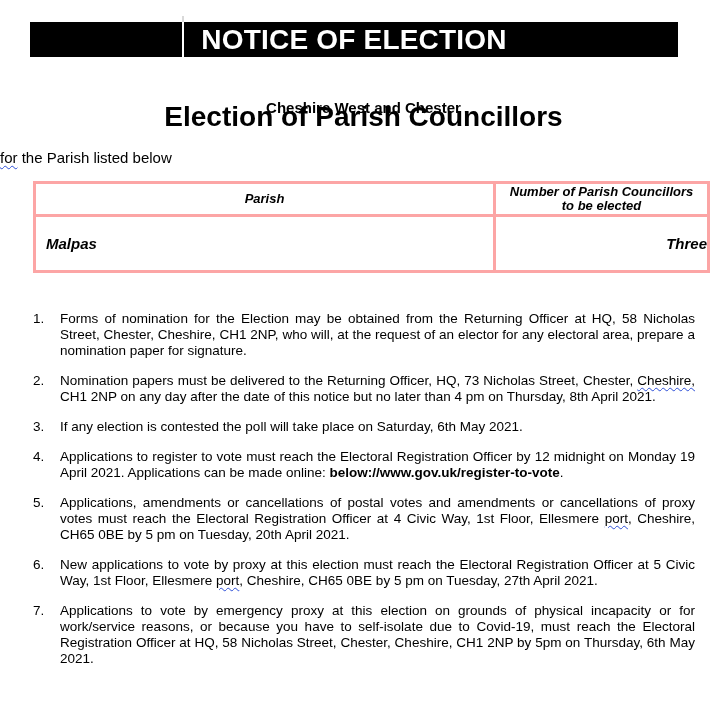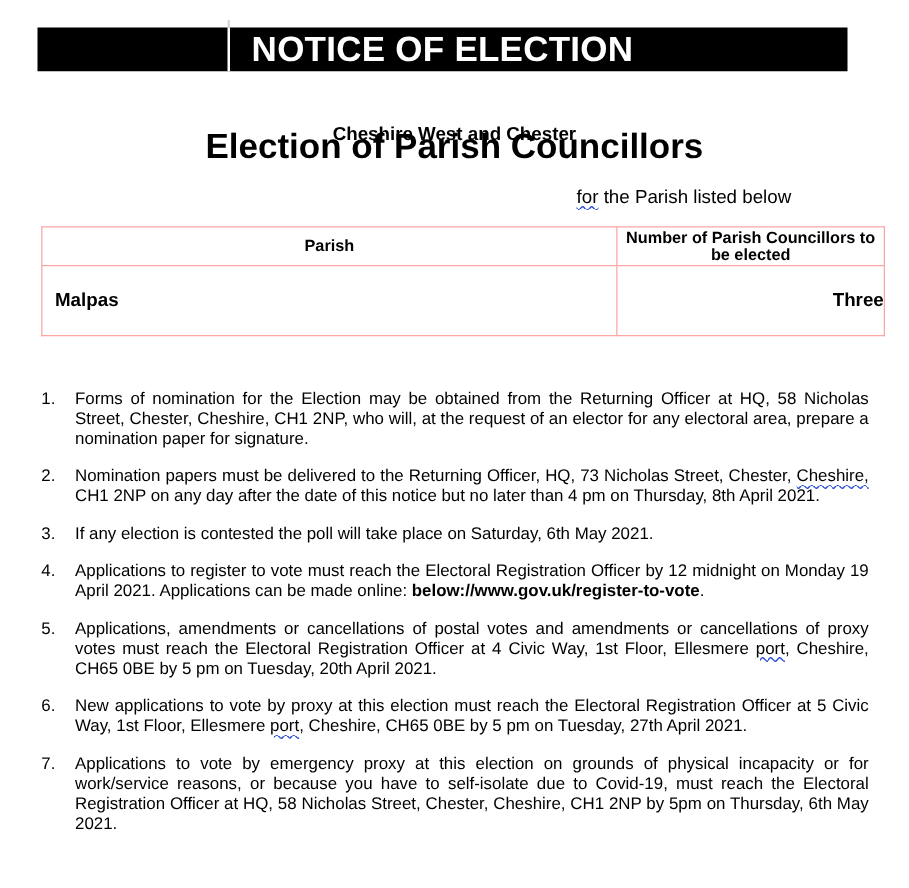--- a/index.html
+++ b/index.html
@@ -65,33 +65,34 @@
     left: 0; top: 101px;
     width: 727px;
     text-align: center;
     font-weight: bold;
     font-size: 28px;
   }
   .subtitle {
     position: absolute;
     left: 0; top: 149px;
     width: 633px;
-    text-align: right;
+    text-align: left;
     font-size: 15px;
   }
   
   .parish-table {
     position: absolute;
     left: 33px; top: 181px;
     width: 674px;
     border-collapse: collapse;
     table-layout: fixed;
   }
   .parish-table th, .parish-table td {
-    border: 1px solid #fca5a5;
+    border: 3px solid #fca5a5;
+    font-style: italic;
   }
   .parish-table th {
     font-size: 13px;
     font-weight: bold;
     text-align: center;
     vertical-align: middle;
     height: 31px;
     line-height: 14px;
     padding: 1px 6px;
   }

